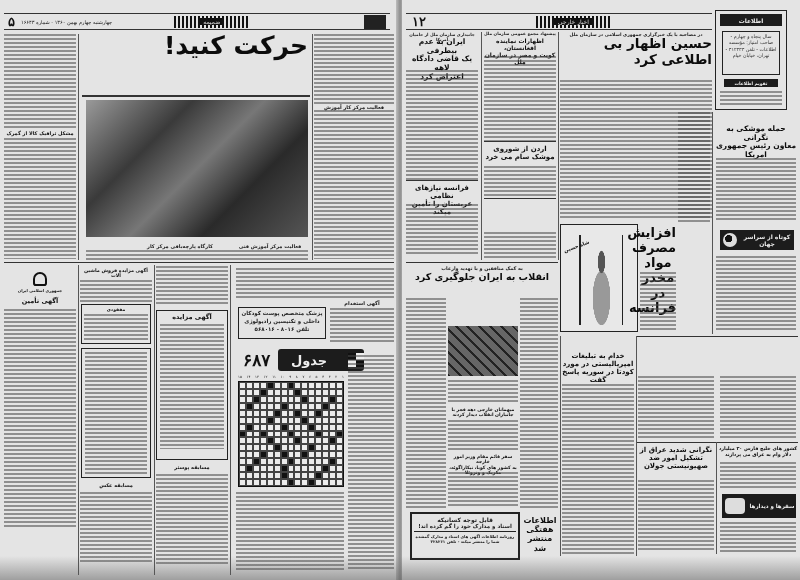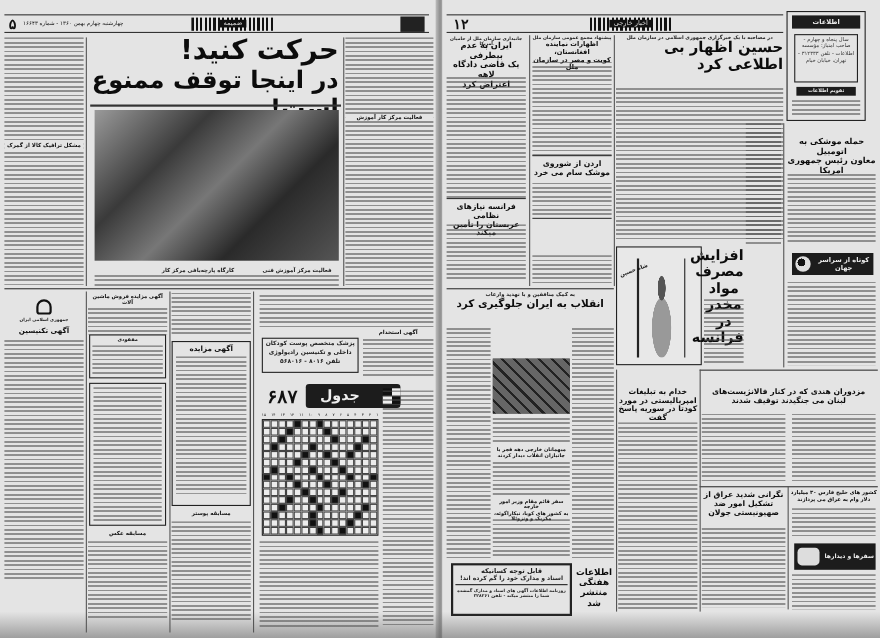--- a/index.html
+++ b/index.html
@@ -43,39 +43,38 @@
     <div style="flex:1"></div>
     <div class="logo-box" style="margin-right:4px;"></div>
   </div>
 
   <div class="abs text textlines" style="left:4px;top:34px;width:72px;height:225px;"></div>
   <div class="abs smallhead" style="left:4px;top:130px;width:72px;font-size:5px;background:#e4e4e4;">مشکل ترافیک کالا از گمرک</div>
   <div class="rule-v" style="left:78px;top:34px;height:226px;"></div>
 
   <div class="abs headline" style="left:82px;top:32px;width:226px;">
     <div style="font-size:25px;text-align:right;">حرکت کنید!</div>
-    <div style="font-size:22px;text-align:right;">در اینجا توقف ممنوع است!</div>
   </div>
   <div class="rule-h" style="left:82px;top:95px;width:228px;height:2px;"></div>
 
   <div class="abs text textlines" style="left:314px;top:34px;width:80px;height:225px;"></div>
   <div class="abs smallhead" style="left:314px;top:104px;width:80px;font-size:5px;background:#e4e4e4;">فعالیت مرکز کار آموزش</div>
   <div class="rule-v" style="left:312px;top:34px;height:226px;"></div>
 
   <div class="photo" style="left:86px;top:100px;width:222px;height:137px;"></div>
   <div class="abs caption" style="left:140px;top:243px;width:80px;">کارگاه پارچه‌بافی مرکز کار</div>
   <div class="abs caption" style="left:235px;top:243px;width:70px;">فعالیت مرکز آموزش فنی</div>
   <div class="abs text textlines" style="left:86px;top:250px;width:222px;height:10px;"></div>
 
   <div class="rule-h" style="left:4px;top:262px;width:390px;"></div>
 
   <div class="abs" style="left:4px;top:268px;width:72px;height:300px;">
     <div style="margin:4px auto 0;width:14px;height:14px;border:2px solid #111;border-radius:50% 50% 20% 20%;"></div>
     <div class="caption" style="font-size:4px;margin-top:2px;">جمهوری اسلامی ایران</div>
-    <div class="smallhead" style="margin-top:4px;">آگهی تکنیسین</div>
+    <div class="smallhead" style="margin-top:4px;">آگهی تأمین</div>
     <div class="text textlines" style="height:220px;margin-top:4px;"></div>
   </div>
   <div class="rule-v" style="left:78px;top:265px;height:310px;"></div>
 
   <div class="abs" style="left:80px;top:266px;width:72px;height:305px;">
     <div class="smallhead" style="font-size:4.8px;margin-top:2px;">آگهی مزایده فروش ماشین آلات</div>
     <div class="text textlines" style="height:24px;margin-top:2px;"></div>
     <div class="box" style="left:1px;top:38px;width:70px;height:40px;">
       <div class="smallhead" style="font-size:4.5px;margin-top:2px;">مفقودی</div>
       <div class="text textlines" style="height:26px;margin:2px;"></div>
@@ -429,21 +428,21 @@
     <div>افزایش</div>
     <div>مصرف</div>
     <div>مواد مخدر</div>
     <div>در فرانسه</div>
   </div>
   <div class="abs text textlines" style="left:238px;top:272px;width:36px;height:58px;"></div>
 
   <div class="rule-v" style="left:310px;top:112px;height:222px;"></div>
   <div class="abs text textlines" style="left:276px;top:112px;width:32px;height:110px;"></div>
   <div class="abs headline" style="left:312px;top:125px;width:84px;font-size:7.5px;">
-    <div>حمله موشکی به اتومبیل</div>
+    <div>حمله موشکی به نگرانی</div>
     <div>معاون رئیس جمهوری</div>
     <div>امریکا</div>
   </div>
   <div class="abs text textlines" style="left:314px;top:158px;width:80px;height:62px;"></div>
   <div class="darkbox" style="left:318px;top:230px;width:74px;height:20px;font-size:6px;">
     <span style="flex:1;text-align:center;">کوتاه از سراسر جهان</span>
     <span style="display:inline-block;width:14px;height:14px;border-radius:50%;background:radial-gradient(circle at 40% 40%,#111 0 30%,#ddd 31%);margin:0 3px;"></span>
   </div>
   <div class="abs text textlines" style="left:314px;top:256px;width:80px;height:76px;"></div>
 
@@ -481,24 +480,20 @@
 
   <div class="rule-v" style="left:158px;top:336px;height:220px;"></div>
   <div class="abs headline" style="left:160px;top:352px;width:72px;font-size:7px;">
     <div>خدام به تبلیغات</div>
     <div>امپریالیستی در مورد</div>
     <div>کودتا در سوریه پاسخ گفت</div>
   </div>
   <div class="abs text textlines" style="left:160px;top:384px;width:72px;height:170px;"></div>
 
   <div class="rule-h" style="left:234px;top:336px;width:162px;"></div>
-  <div class="abs headline" style="left:234px;top:352px;width:162px;font-size:7px;">
-    <div>مزدوران هندی که در کنار فالانژیست‌های</div>
-    <div>لبنان می جنگیدند توقیف شدند</div>
-  </div>
   <div class="abs text textlines" style="left:236px;top:376px;width:76px;height:64px;"></div>
   <div class="abs text textlines" style="left:318px;top:376px;width:76px;height:64px;"></div>
   <div class="rule-h" style="left:234px;top:442px;width:162px;"></div>
 
   <div class="rule-v" style="left:234px;top:336px;height:220px;"></div>
   <div class="abs headline" style="left:236px;top:446px;width:76px;font-size:7px;">
     <div>نگرانی شدید عراق از</div>
     <div>تشکیل امور ضد</div>
     <div>صهیونیستی جولان</div>
   </div>

